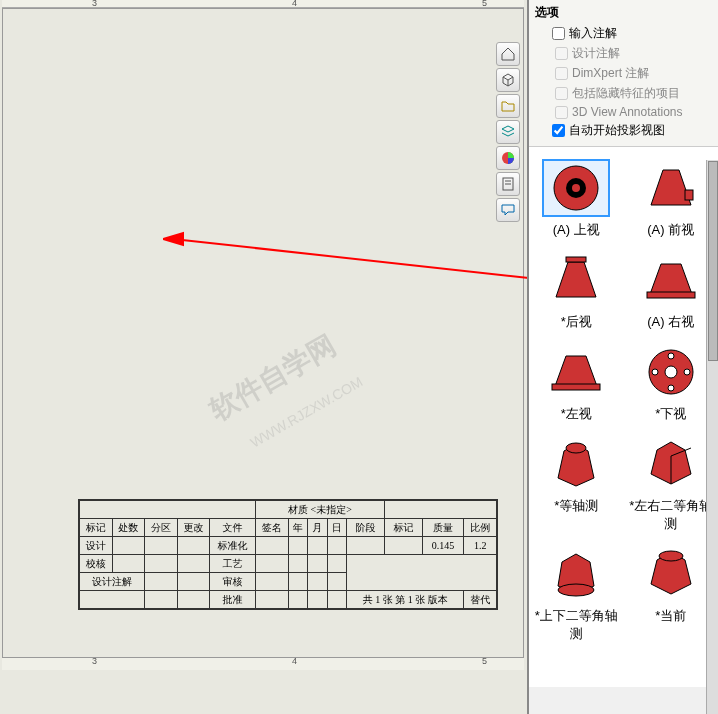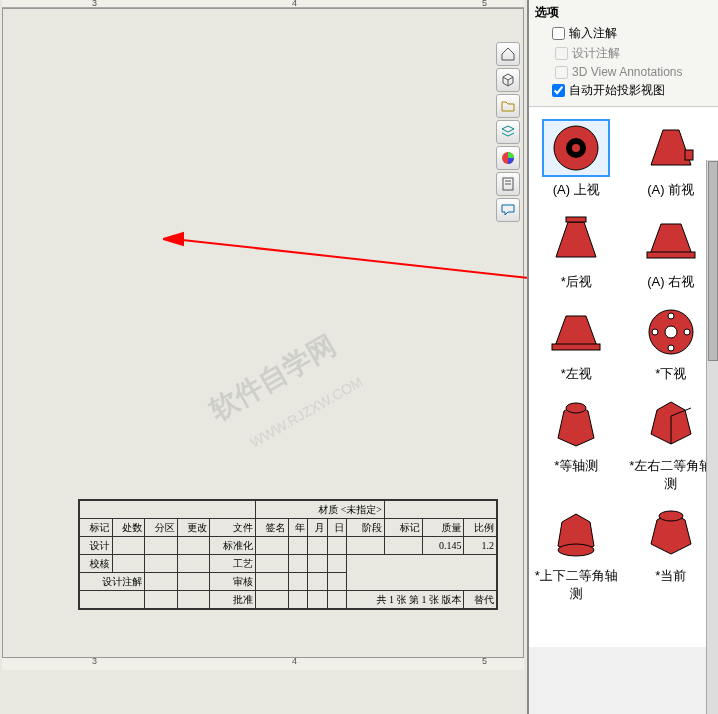--- a/index.html
+++ b/index.html
@@ -12,21 +12,21 @@
   .ruler-bottom { position: absolute; left: 2px; top: 658px; width: 522px; height: 12px; background: #f0f0e8; font-size: 9px; color: #555; }
   
   .arrow { position: absolute; left: 160px; top: 220px; }
   .arrow-line { stroke: #ff0000; stroke-width: 2; fill: #ff0000; }
   
   .watermark { position: absolute; left: 200px; top: 350px; transform: rotate(-30deg); color: rgba(150,150,150,0.3); font-size: 28px; font-weight: bold; pointer-events: none; }
   .watermark-sub { position: absolute; left: 240px; top: 395px; transform: rotate(-30deg); color: rgba(150,150,150,0.25); font-size: 14px; pointer-events: none; }
   
   .title-block { position: absolute; left: 75px; top: 490px; width: 420px; border: 1px solid #333; background: #e8e8e0; font-size: 10px; }
   .title-block table { border-collapse: collapse; width: 100%; }
-  .title-block td { border: 1px solid #333; height: 18px; padding: 0 2px; text-align: right; font-family: "KaiTi", serif; }
+  .title-block td { border: 1px solid #333; height: 18px; padding: 0 2px; text-align: center; font-family: "KaiTi", serif; }
   
   .right-panel { position: absolute; left: 527px; top: 0; width: 191px; height: 714px; background: #f0f0f0; border-left: 2px solid #888; }
   
   .options-section { padding: 4px 6px; background: #f5f5f2; border-bottom: 1px solid #ccc; }
   .options-title { font-weight: bold; margin-bottom: 4px; }
   .opt-row { display: flex; align-items: center; margin: 3px 0; padding-left: 17px; }
   .opt-row.indent { margin-left: 3px; }
   .opt-row input { margin-right: 4px; }
   .opt-row label { color: #888; }
   .opt-row.active label { color: #000; }
@@ -197,20 +197,28 @@
     <div class="opt-row active">
       <input type="checkbox" style="">
       <label>输入注解</label>
     </div>
     <div class="opt-row indent">
       <input type="checkbox" disabled="" style="">
       <label>设计注解</label>
     </div>
     <div class="opt-row indent">
       <input type="checkbox" disabled="" style="">
+      <label>DimXpert 注解</label>
+    </div>
+    <div class="opt-row indent">
+      <input type="checkbox" disabled="" style="">
+      <label>包括隐藏特征的项目</label>
+    </div>
+    <div class="opt-row indent">
+      <input type="checkbox" disabled="" style="">
       <label>3D View Annotations</label>
     </div>
     <div class="opt-row active">
       <input type="checkbox" checked="" style="">
       <label>自动开始投影视图</label>
     </div>
   </div>
 
   <div class="views-panel">
     <div class="views-grid" id="views-grid">

